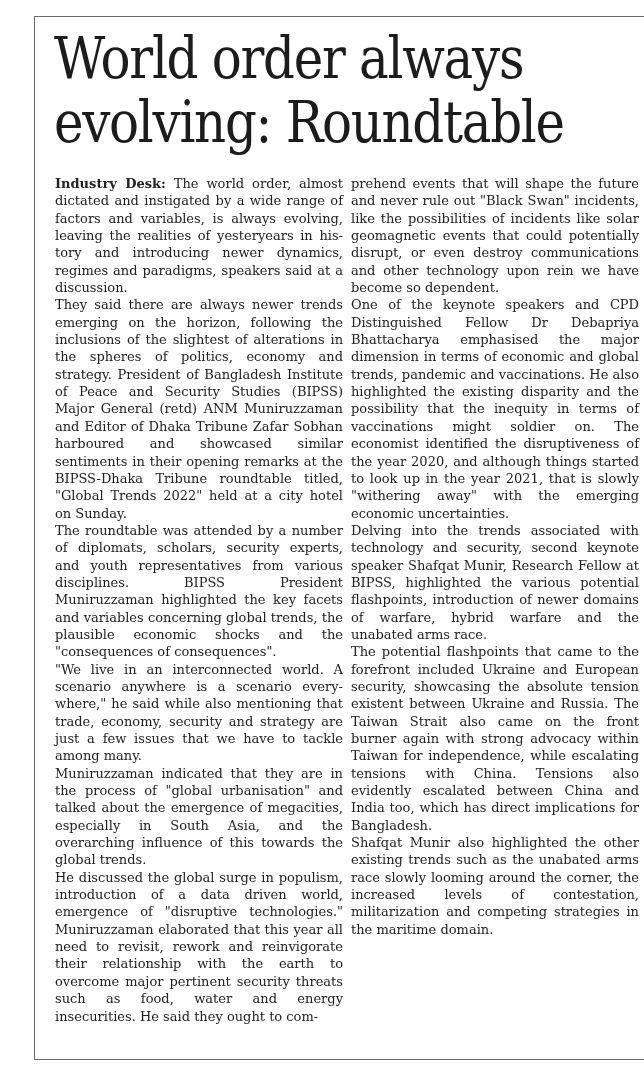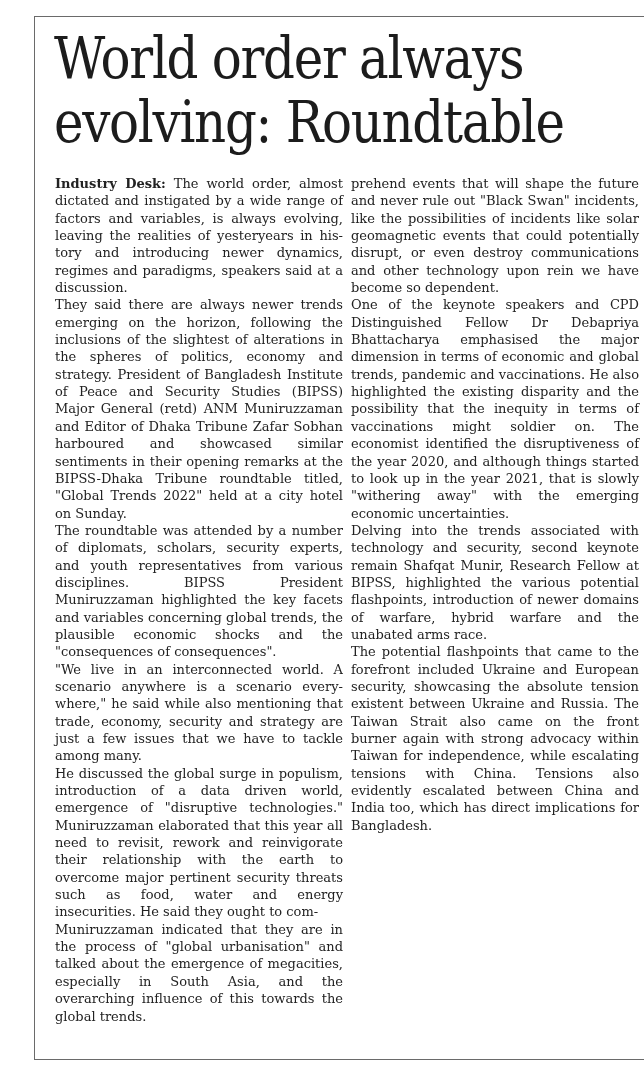--- a/index.html
+++ b/index.html
@@ -52,22 +52,23 @@
 <h1 class="headline">
   <span>World order always</span><br>
   <span>evolving: Roundtable</span>
 </h1>
 
 <div class="col col-left">
   <p><span class="lead">Industry Desk:</span><span> The world order, almost dictated and instigated by a wide range of factors and variables, is always evolving, leaving the realities of yesteryears in his­tory and introducing newer dynamics, regimes and paradigms, speakers said at a discussion.</span></p>
   <p>They said there are always newer trends emerging on the horizon, following the inclusions of the slightest of alterations in the spheres of politics, economy and strategy. President of Bangladesh Institute of Peace and Security Studies (BIPSS) Major General (retd) ANM Muniruzzaman and Editor of Dhaka Tribune Zafar Sobhan harboured and showcased similar sentiments in their opening remarks at the BIPSS-Dhaka Tribune roundtable titled, "Global Trends 2022" held at a city hotel on Sunday.</p>
   <p>The roundtable was attended by a num­ber of diplomats, scholars, security experts, and youth representatives from various disciplines. BIPSS President Muniruzzaman highlighted the key facets and variables concerning global trends, the plausible economic shocks and the "consequences of consequences".</p>
   <p>"We live in an interconnected world. A scenario anywhere is a scenario every­where," he said while also mentioning that trade, economy, security and strate­gy are just a few issues that we have to tackle among many.</p>
+  <p>Muniruzzaman indicated that they are in the process of "global urbanisation" and talked about the emergence of megaci­ties, especially in South Asia, and the overarching influence of this towards the global trends.</p>
   <p>He discussed the global surge in pop­ulism, introduction of a data driven world, emergence of "disruptive technolo­gies." Muniruzzaman elaborated that this year all need to revisit, rework and rein­vigorate their relationship with the earth to overcome major pertinent security threats such as food, water and energy insecurities. He said they ought to com-</p>
-  <p>Muniruzzaman indicated that they are in the process of "global urbanisation" and talked about the emergence of megaci­ties, especially in South Asia, and the overarching influence of this towards the global trends.</p>
 </div>
 
 <div class="col col-right">
   <p>prehend events that will shape the future and never rule out "Black Swan" inci­dents, like the possibilities of incidents like solar geomagnetic events that could potentially disrupt, or even destroy com­munications and other technology upon rein we have become so dependent.</p>
   <p>One of the keynote speakers and CPD Distinguished Fellow Dr Debapriya Bhattacharya emphasised the major dimension in terms of economic and global trends, pandemic and vaccina­tions. He also highlighted the existing disparity and the possibility that the inequity in terms of vaccinations might soldier on. The economist identified the disruptiveness of the year 2020, and although things started to look up in the year 2021, that is slowly "withering away" with the emerging economic uncertainties.</p>
-  <p>Delving into the trends associated with technology and security, second keynote remain Shafqat Munir, Research Fellow at BIPSS, highlighted the various poten­tial flashpoints, introduction of newer domains of warfare, hybrid warfare and the unabated arms race.</p>
+  <p>Delving into the trends associated with technology and security, second keynote speaker Shafqat Munir, Research Fellow at BIPSS, highlighted the various poten­tial flashpoints, introduction of newer domains of warfare, hybrid warfare and the unabated arms race.</p>
   <p>The potential flashpoints that came to the forefront included Ukraine and European security, showcasing the absolute tension existent between Ukraine and Russia. The Taiwan Strait also came on the front burner again with strong advocacy within Taiwan for inde­pendence, while escalating tensions with China. Tensions also evidently escalated between China and India too, which has direct implications for Bangladesh.</p>
+  <p>Shafqat Munir also highlighted the other existing trends such as the unabated arms race slowly looming around the cor­ner, the increased levels of contestation, militarization and competing strategies in the maritime domain.</p>
 </div>
 
 </body></html>

